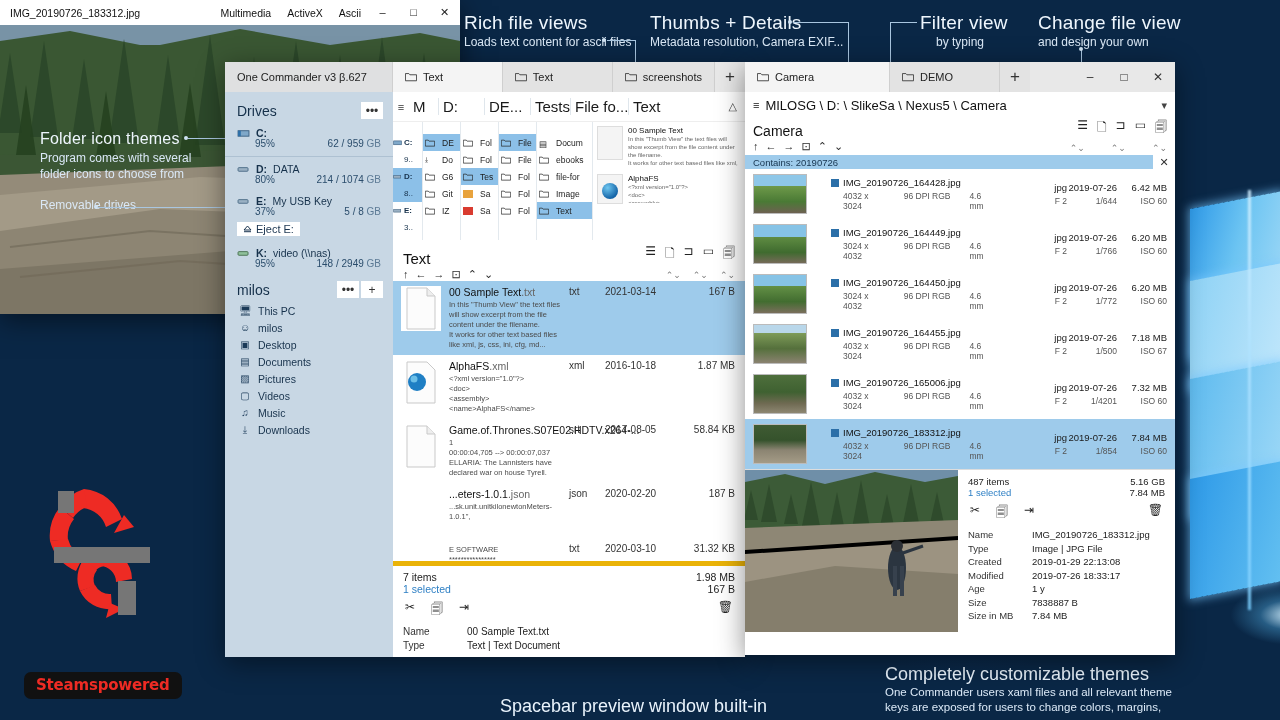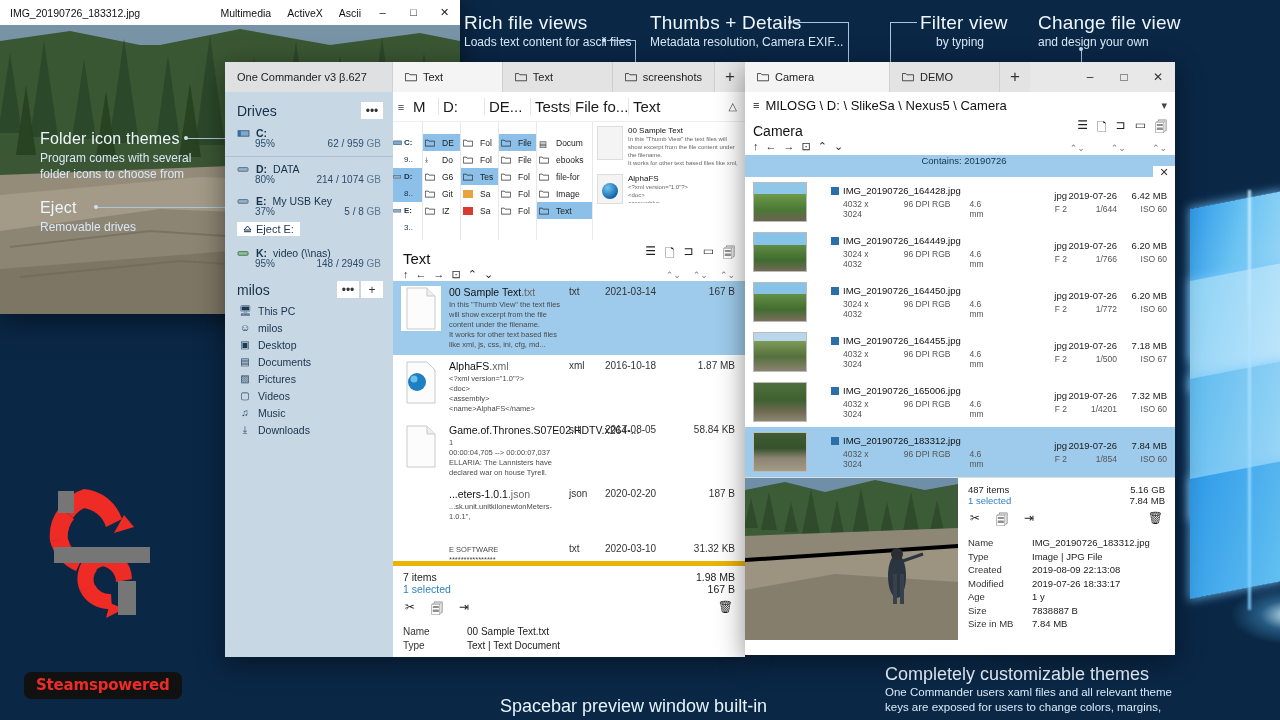--- a/index.html
+++ b/index.html
@@ -132,21 +132,21 @@
   .sb-icons .trash { margin-left: auto; }
   .meta { font-size: 10px; color: #222; }
   .meta .mr { display: flex; line-height: 13.5px; }
   .meta .mk { width: 64px; color: #333; }
   .meta .mv { color: #222; }
 
   
   #rightwin { left: 745px; top: 62px; width: 430px; height: 593px; }
   #rightwin .pathbar { display:flex; align-items:center; height: 26px; padding: 0 8px; font-size: 13px; color:#111; gap:6px; }
   #rightwin .pathbar .chev { margin-left: auto; font-size: 11px; color:#444; }
-  #rightwin .filter { background: #9ecbeb; height: 22px; display: flex; align-items: center; padding: 0 0 0 8px; font-size: 9.5px; color: #16344f; flex-direction: column; }
+  #rightwin .filter { background: #9ecbeb; height: 14px; display: flex; align-items: center; padding: 0 0 0 8px; font-size: 9.5px; color: #16344f; }
   #rightwin .filter .x { margin-left: auto; width: 22px; height: 22px; background:#fff; display:flex;align-items:center;justify-content:center; font-size:11px; color:#333;}
   .prow { display: flex; align-items: center; padding: 5px 8px 5px 8px; gap: 24px; height: 50px; }
   .prow.sel { background: #9ecbeb; }
   .pthumb { width: 54px; height: 40px; flex: 0 0 auto; background-size: cover; background-position: center; border: 1px solid #bbb; }
   .pinfo { flex: 1; min-width: 0; }
   .pname { font-size: 9.5px; color: #111; display:flex; align-items:center; gap:4px; }
   .pdim { display: flex; font-size: 8.5px; color: #555; gap: 14px; margin-top: 3px; padding-left:12px;}
   .pdim span:nth-child(1){ width:56px; }
   .pdim span:nth-child(2){ width:62px; }
   .pright { text-align: right; flex: 0 0 auto; width: 150px; display:flex; }
@@ -189,21 +189,20 @@
 
   <div class="anno small" style="left:40px; top:128px; width:195px;">
     <div class="t1">Folder icon themes</div>
     <div class="t2" style="white-space:pre-line">Program comes with several
 folder icons to choose from</div>
   </div>
   <div class="lead h" style="left:188px; top:138px; width:48px;"></div>
   <div class="dot" style="left:184px; top:136px;"></div>
 
   <div class="anno small" style="left:40px; top:197px; width:180px;">
-    <div class="t1">Eject</div>
     <div class="t2">Removable drives</div>
   </div>
   <div class="lead h" style="left:98px; top:207px; width:140px;"></div>
   <div class="dot" style="left:94px; top:205px;"></div>
 
   <div class="anno" style="left:424px; top:12px; width:230px;margin-left:40px;">
     <div class="t1">Rich file views</div>
     <div class="t2">Loads text content for ascii files</div>
   </div>
   <div class="lead h" style="left:607px; top:40px; width:28px;"></div>
@@ -996,21 +995,21 @@
           <div class="mr">
               <span class="mk">Name</span>
               <span class="mv">IMG_20190726_183312.jpg</span>
             </div>
           <div class="mr">
               <span class="mk">Type</span>
               <span class="mv">Image | JPG File</span>
             </div>
           <div class="mr">
               <span class="mk">Created</span>
-              <span class="mv">2019-08-09 22:13:08</span>
+              <span class="mv">2019-01-29 22:13:08</span>
             </div>
           <div class="mr">
               <span class="mk">Modified</span>
               <span class="mv">2019-07-26 18:33:17</span>
             </div>
           <div class="mr">
               <span class="mk">Age</span>
               <span class="mv">1 y</span>
             </div>
           <div class="mr">

